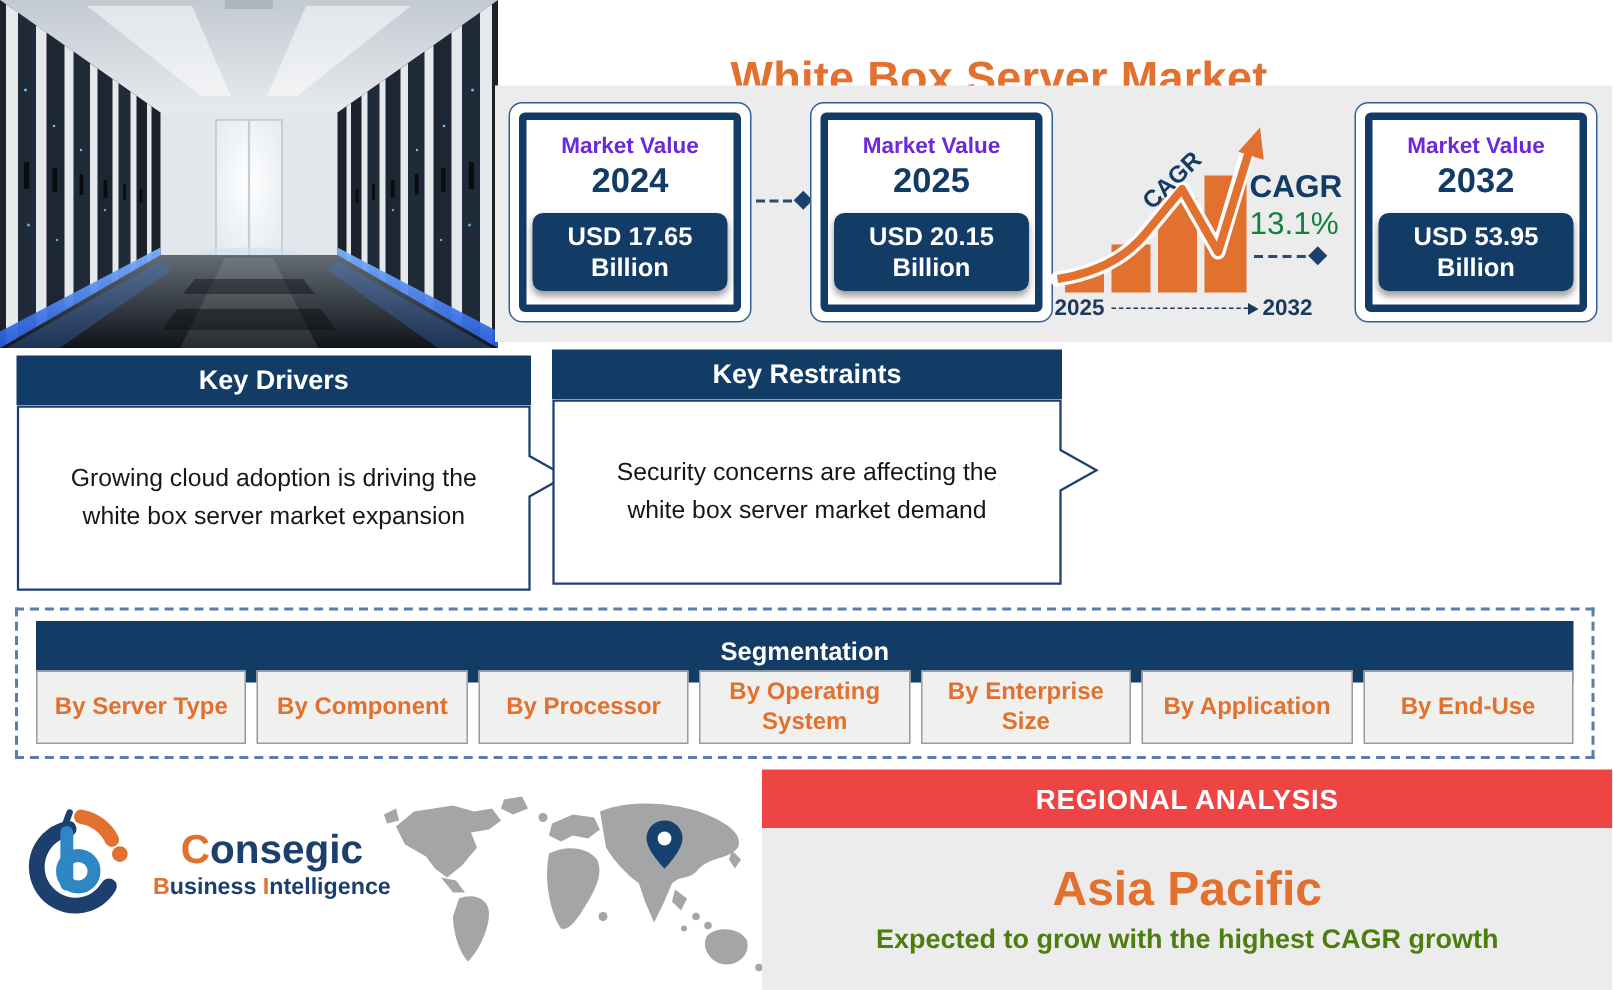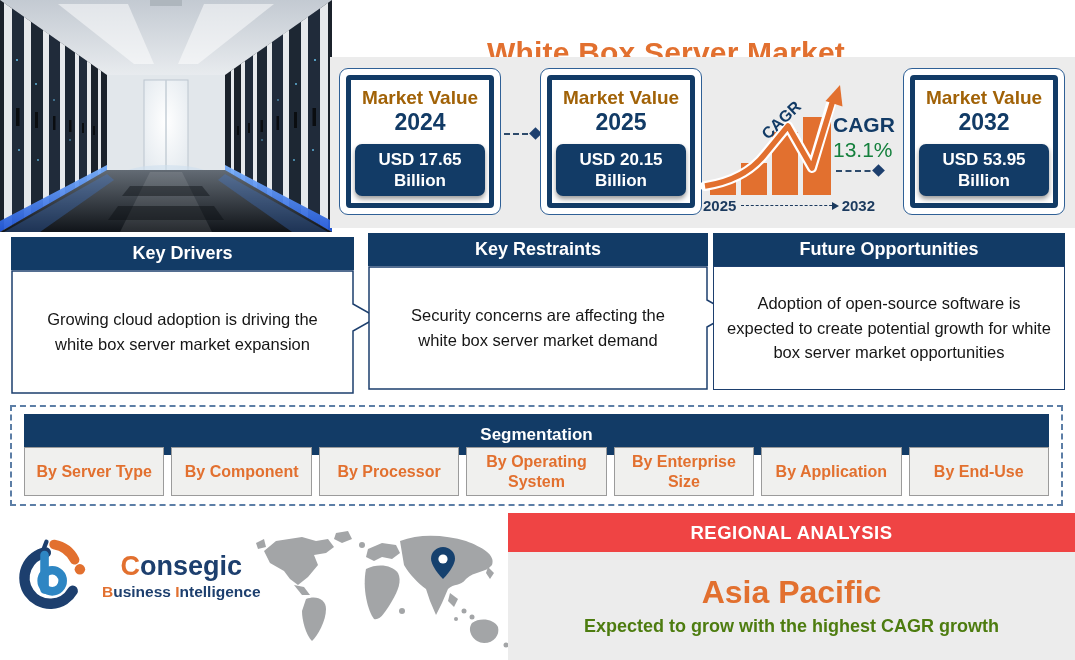--- a/index.html
+++ b/index.html
@@ -12,21 +12,21 @@
 
   
   #main-title{left:332px;top:0;width:668px;height:57px;display:flex;align-items:center;justify-content:center;
               color:#E2702F;font-size:30px;font-weight:800;letter-spacing:.2px;margin-top:24px;}
 
   
   #band{left:330px;top:57px;width:745px;height:171px;background:#ECECEC;}
   .value-card{background:#fff;border:1.5px solid #2F6096;border-radius:9px;width:160px;height:145px;top:68px;}
   .card-inner{position:absolute;inset:6px;border:5px solid #123B66;border-radius:4px;
               display:flex;flex-direction:column;align-items:center;justify-content:center;}
-  .mv-label{font-size:19px;color:#a16207;font-weight:600;line-height:1.2;}
+  .mv-label{font-size:15px;color:#6d28d9;font-weight:600;line-height:1.2;}
   .mv-year{font-size:23px;color:#123B66;font-weight:800;line-height:1.2;}
   .mv-pill{margin-top:7px;background:#123B66;color:#fff;font-size:17px;font-weight:800;text-align:center;
            line-height:1.25;border-radius:7px;padding:5px 6px;width:118px;box-shadow:0 3px 5px rgba(0,0,0,.4);}
 
   .dash-arrow{height:0;border-top:2.5px dashed #2D4A6B;}
   .dash-arrow .diamond{position:absolute;right:-3px;top:-6.5px;width:9px;height:9px;background:#1D3F6E;transform:rotate(45deg);}
 
   #cagr-side{left:833px;top:113px;line-height:1.18;}
   #cagr-side .cagr-word{font-size:21px;font-weight:800;color:#123B66;}
   #cagr-side .cagr-pct{font-size:21px;font-weight:400;color:#15803d;}
@@ -210,25 +210,20 @@
   </div>
 
   <div class="abs" style="left:368px;top:233px;width:340px;height:157px;">
     <div class="panel-header">Key Restraints</div>
     <svg class="panel-svg" width="367" height="124" viewBox="0 0 367 124">
       <path d="M1,1 H339 V34 L363,47.5 L339,61 V123 H1 Z" fill="#ffffff" stroke="#1D3F6E" stroke-width="1.5"></path>
     </svg>
     <div class="panel-bodytext" style="width:340px;">Security concerns are affecting the white box server market demand</div>
   </div>
 
-  <div class="abs" style="left:713px;top:233px;width:352px;height:157px;">
-    <div class="panel-header">Future Opportunities</div>
-    <div id="panel-3-body"></div>
-    <div class="panel-bodytext" style="width:352px;padding:0 14px;">Adoption of open-source software is expected to create potential growth for white box server market opportunities</div>
-  </div>
 
   <div id="segmentation" class="abs">
     <div id="seg-header">Segmentation</div>
     <div id="seg-row">
       <div class="seg-box">By Server Type</div>
       <div class="seg-box">By Component</div>
       <div class="seg-box">By Processor</div>
       <div class="seg-box">By Operating System</div>
       <div class="seg-box">By Enterprise Size</div>
       <div class="seg-box">By Application</div>

